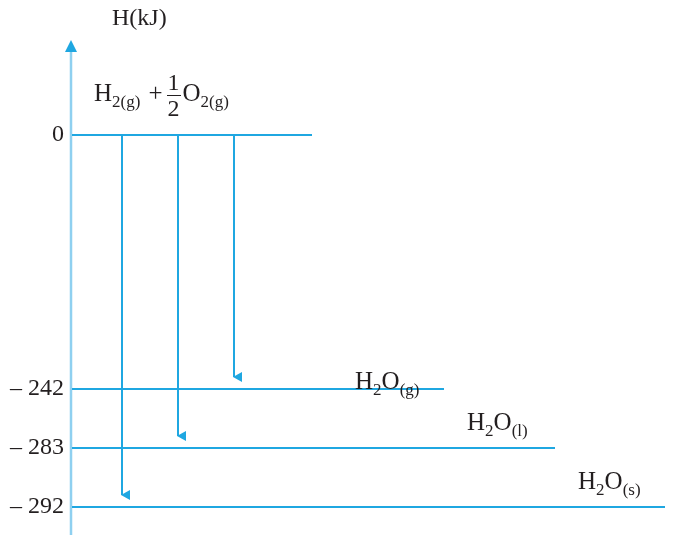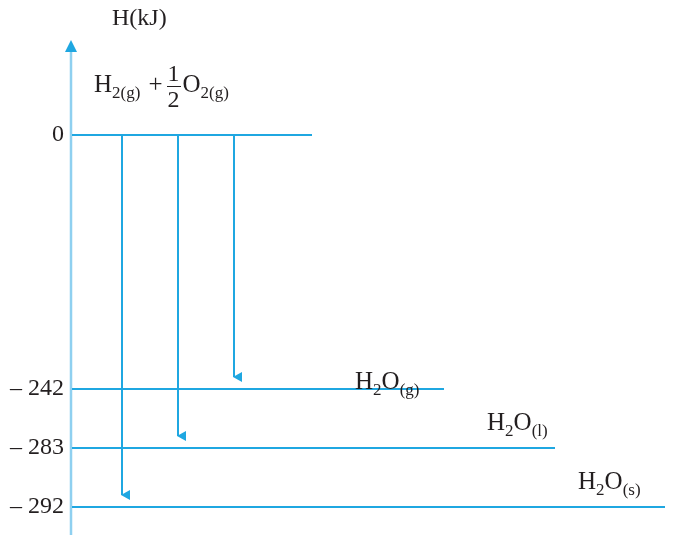--- a/index.html
+++ b/index.html
@@ -41,25 +41,25 @@
   <line x1="122" y1="135" x2="122" y2="495" stroke="#1fa7e1" stroke-width="2" marker-end="url(#ah)"></line>
 </svg>
 
 <div class="abs axis-title">H(kJ)</div>
 
 <div class="abs tick" style="left:-6px; top:120px;">0</div>
 <div class="abs tick" style="left:-6px; top:374px;">– 242</div>
 <div class="abs tick" style="left:-6px; top:433px;">– 283</div>
 <div class="abs tick" style="left:-6px; top:492px;">– 292</div>
 
-<div class="abs formula" style="left:94px; top:61px;">
+<div class="abs formula" style="left:94px; top:70px;">
   <span>H</span><sub>2(g)</sub><span class="plus">+</span><span class="frac"><span class="num">1</span><span class="den">2</span></span><span>O</span><sub>2(g)</sub>
 </div>
 
 <div class="abs formula" style="left:355px; top:368px;">
   <span>H</span><sub>2</sub><span>O</span><sub>(g)</sub>
 </div>
-<div class="abs formula" style="left:487px; top:409px;">
+<div class="abs formula" style="left:467px; top:409px;">
   <span>H</span><sub>2</sub><span>O</span><sub>(l)</sub>
 </div>
 <div class="abs formula" style="left:578px; top:468px;font-family:Liberation Serif, serif;">
   <span>H</span><sub>2</sub><span>O</span><sub>(s)</sub>
 </div>
 
 </body></html>

